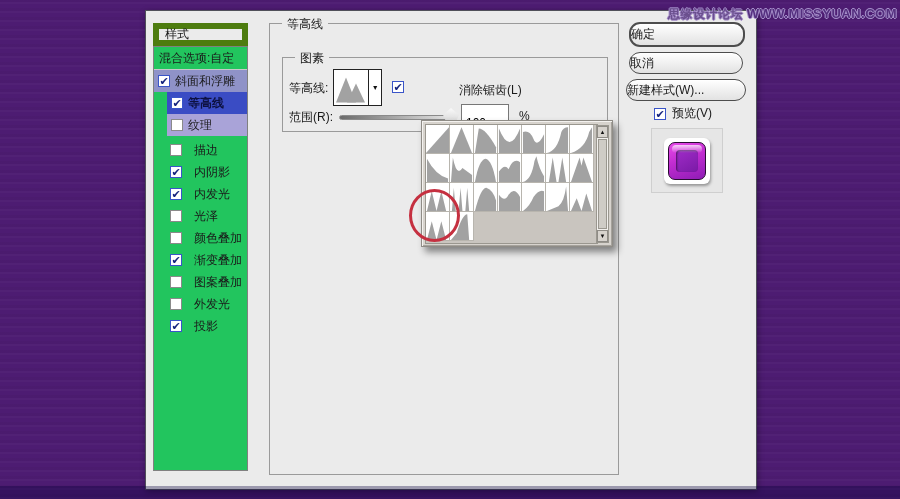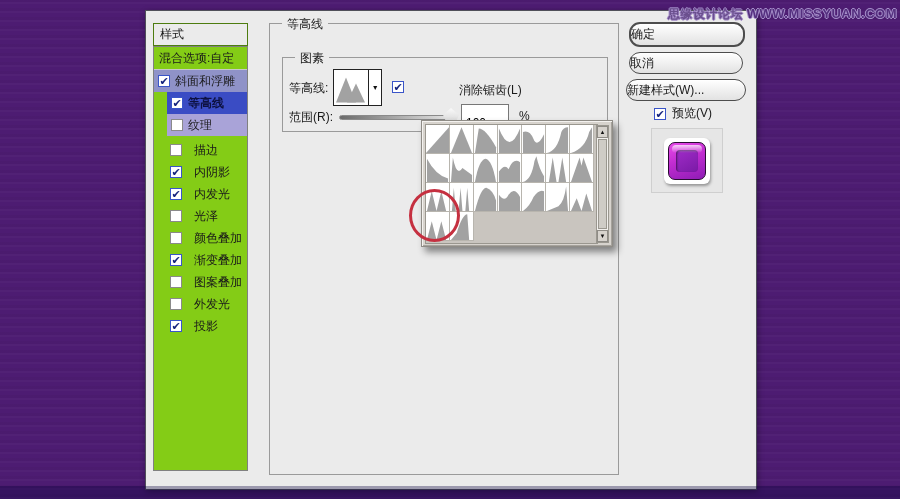--- a/index.html
+++ b/index.html
@@ -34,26 +34,26 @@
   .dialog{
     position:absolute;left:145px;top:10px;width:610px;height:478px;
     background:#ebebeb;border:1px solid #50505a;
     box-shadow:1px 2px 6px rgba(0,0,0,.35);
     font-size:12px;color:#1a1a1a;
   }
 
   
   .styles-header{
     position:absolute;left:7px;top:12px;width:95px;height:23px;
-    border:1px solid #4d7c0f;box-sizing:border-box;
+    border:6px solid #4d7c0f;box-sizing:border-box;
     display:flex;align-items:center;padding-left:6px;background:#ebebeb;
   }
   .styles-list{
     position:absolute;left:7px;top:35px;width:95px;height:425px;
-    border:1px solid #808080;box-sizing:border-box;background:#84cc16;
+    border:1px solid #808080;box-sizing:border-box;background:#22c55e;
     overflow:hidden;
   }
   .blend-row{height:22px;display:flex;align-items:center;padding-left:5px;border-bottom:1px solid #c9c9c9;}
   .srow{height:22px;display:flex;align-items:center;gap:5px;padding-left:4px;}
   .srow.spaced{height:16px;margin:6px 0 0 12px;gap:12px;}
   .srow.ind{margin-left:13px;}
   .srow.hl-slate{background:#8f92c8;}
   .srow.hl-selected{background:#3a4cc4;}
   .srow.hl-selected .slab{color:#0d1140;font-weight:bold;}
   .srow.hl-lavender{background:#a9a3d8;}

